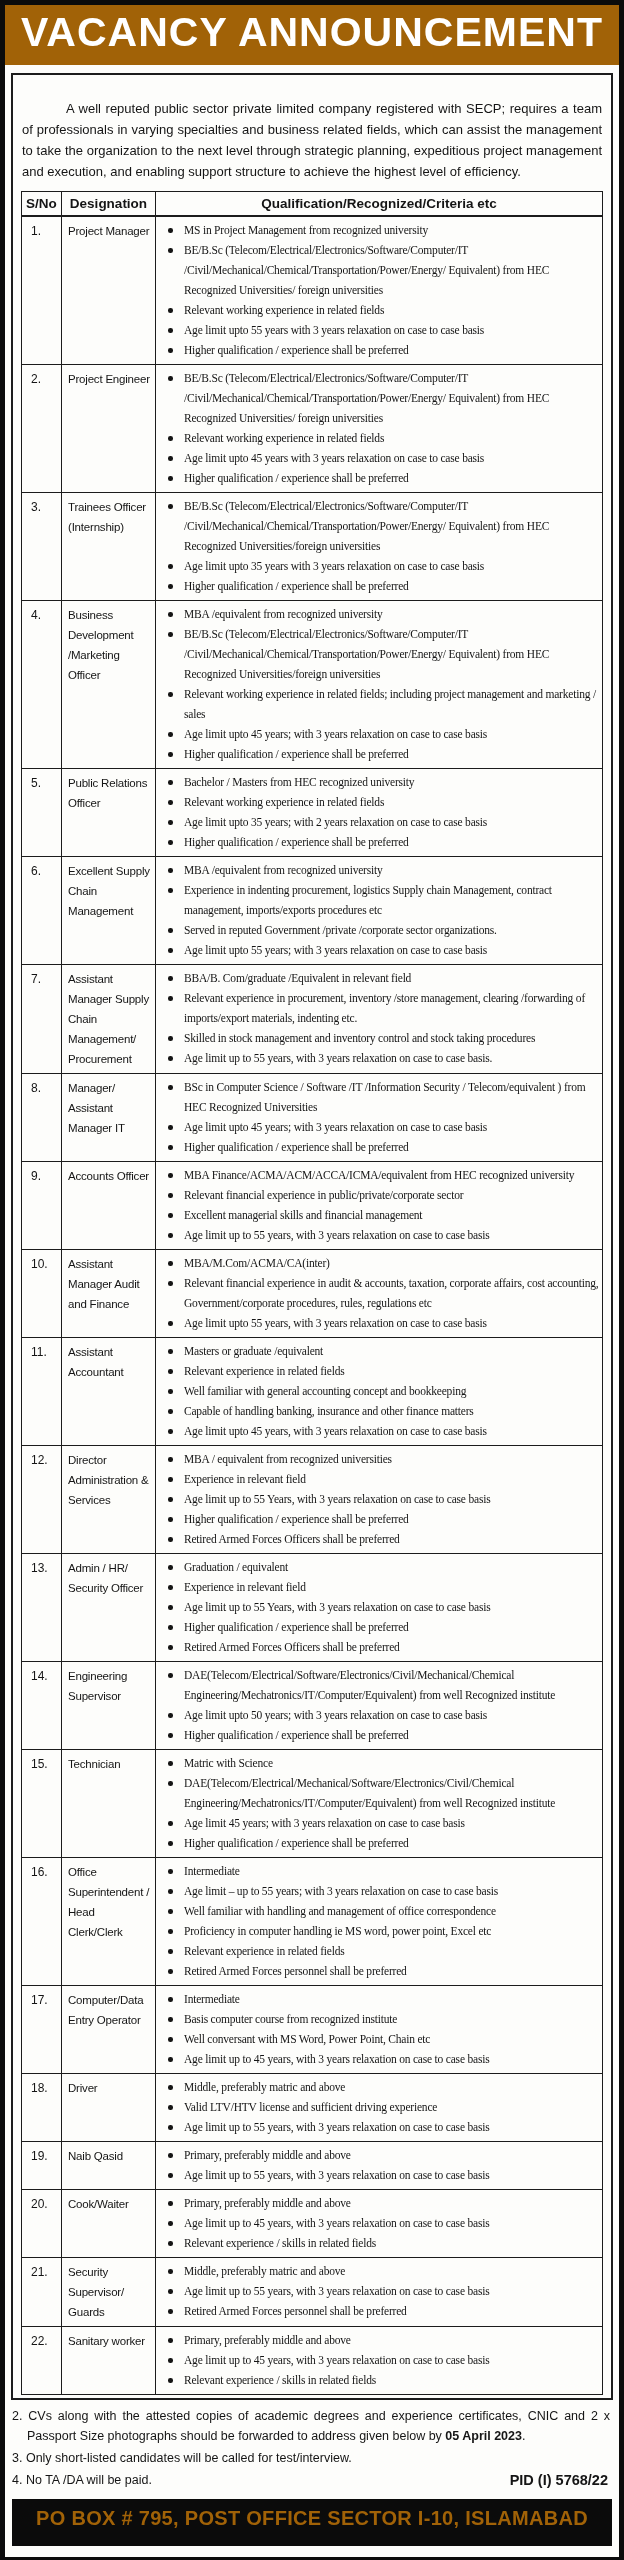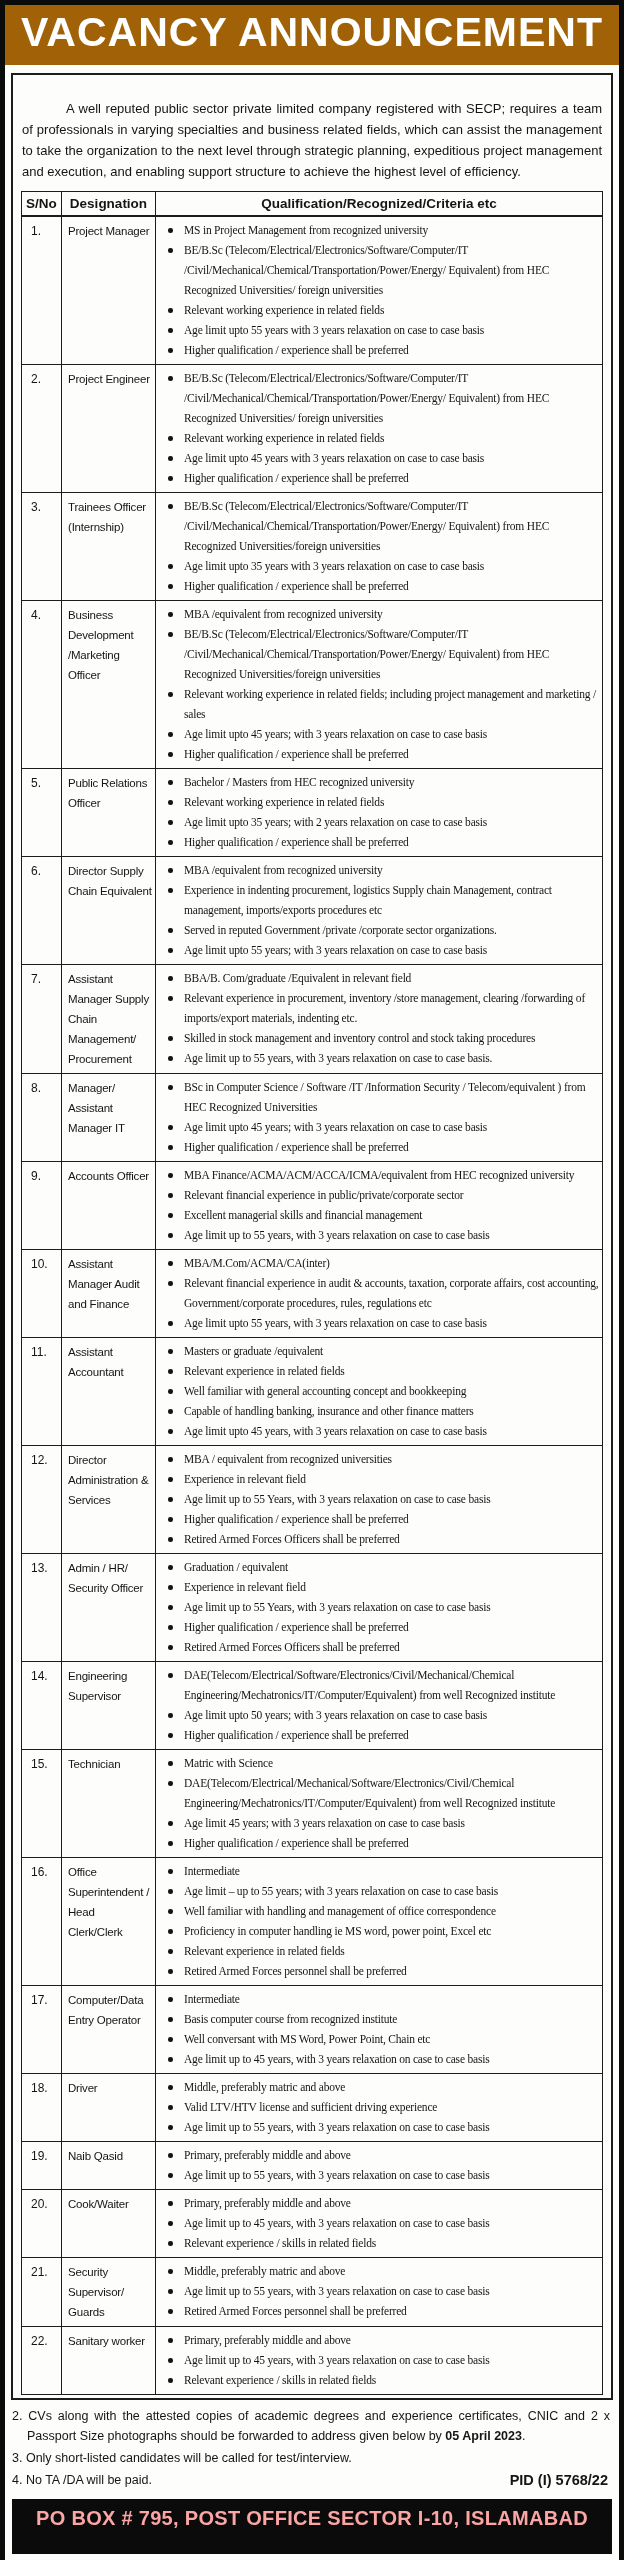--- a/index.html
+++ b/index.html
@@ -113,26 +113,26 @@
   .note-row .note { margin-bottom: 0; text-align: right; }
   .pid {
     font-weight: bold;
     font-size: 14.5px;
     white-space: nowrap;
     padding-right: 2px;
   }
   .address-bar {
     margin: 9px 7px 11px 7px;
     background: #0b0b0b;
-    color: #fca5a5;
+    color: #a16207;
     text-align: center;
     font-weight: bold;
     font-size: 20px;
     letter-spacing: 0.3px;
-    padding: 8px 2px 24px 2px;
+    padding: 8px 2px 16px 2px;
   }
   .spacer { flex: 1; }
 </style>
 </head>
 <body>
 
 <div class="ad">
 
   <div class="title-band">
     <h1>VACANCY ANNOUNCEMENT</h1>
@@ -211,21 +211,21 @@
                 <li class="crit">Bachelor / Masters from HEC recognized university</li>
                 <li class="crit">Relevant working experience in related fields</li>
                 <li class="crit">Age limit upto 35 years; with 2 years relaxation on case to case basis</li>
                 <li class="crit">Higher qualification / experience shall be preferred</li>
               </ul>
     </td>
   </tr>
 
   <tr>
     <td class="sno">6.</td>
-    <td class="desig">Director Supply Chain Equivalent</td>
+    <td class="desig">Excellent Supply Chain Management</td>
     <td class="crit-cell">
       <ul class="criteria">
                 <li class="crit">MBA /equivalent from recognized university</li>
                 <li class="crit">Experience in indenting procurement, logistics Supply chain Management, contract management, imports/exports procedures etc</li>
                 <li class="crit">Served in reputed Government /private /corporate sector organizations.</li>
                 <li class="crit">Age limit upto 55 years; with 3 years relaxation on case to case basis</li>
               </ul>
     </td>
   </tr>
 

